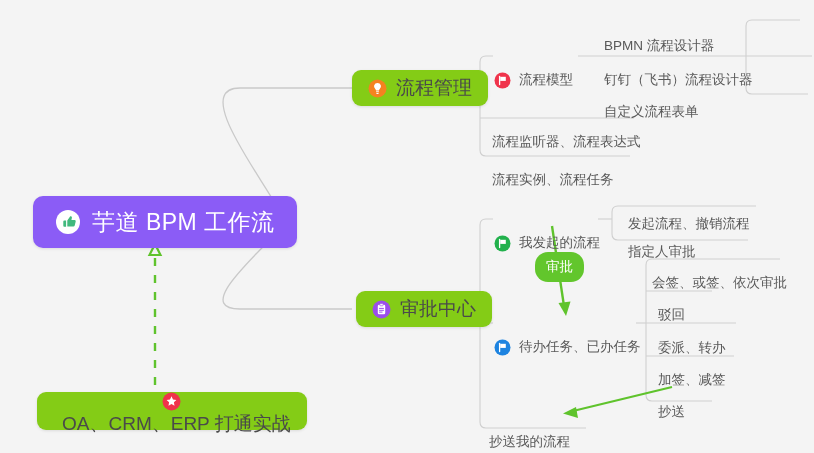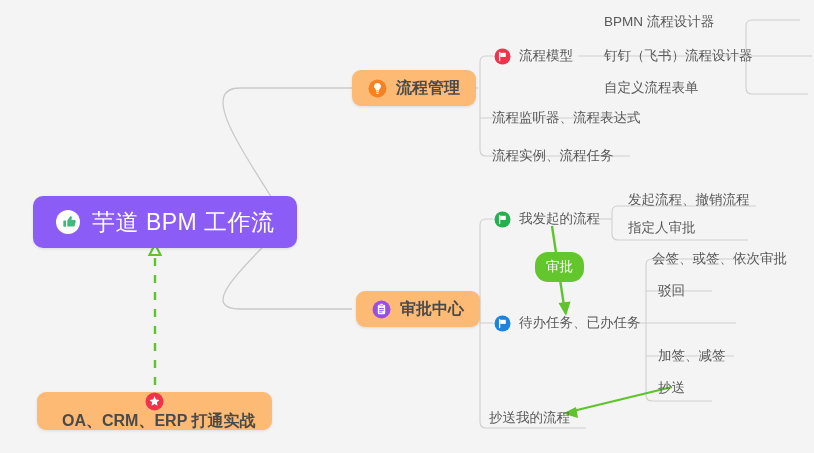--- a/index.html
+++ b/index.html
@@ -21,36 +21,36 @@
     color:#ffffff;
     padding:0 22px;
     height:52px;
     font-size:23px;
     letter-spacing:.5px;
     box-shadow:0 1px 3px rgba(0,0,0,.10);
   }
   .root .label{margin-left:11px;font-weight:400;}
 
   .card{
-    background:#fdba74;
+    background:#84cc16;
     border-radius:9px;
     height:36px;
     padding:0 16px;
-    font-size:16px;
+    font-size:19px;
     color:#4a4a4a;
     box-shadow:0 1px 3px rgba(0,0,0,.10);
-    font-weight:bold;
   }
   .card .label{margin-left:9px;}
 
   .leaf{
     font-size:13.5px;
     color:#595959;
     height:28px;
     padding:0 2px;
+    margin-top:24px;
   }
   .leaf .label{margin-left:0;}
   .leaf.withicon .label{margin-left:8px;}
 
   .badge{
     background:#62c62c;
     color:#ffffff;
     border-radius:13px;
     height:30px;
     padding:0 11px;
@@ -227,20 +227,23 @@
     </span>
     <span class="label">待办任务、已办任务</span>
   </div>
 
   <div class="node leaf" style="left:650px;top:245px;">
     <span class="label">会签、或签、依次审批</span>
   </div>
   <div class="node leaf" style="left:656px;top:277px;text-align:right;">
     <span class="label">驳回</span>
   </div>
+  <div class="node leaf" style="left:656px;top:310px;">
+    <span class="label">委派、转办</span>
+  </div>
   <div class="node leaf" style="left:656px;top:342px;">
     <span class="label">加签、减签</span>
   </div>
   <div class="node leaf" style="left:656px;top:374px;">
     <span class="label">抄送</span>
   </div>
 
   <div class="node leaf" style="left:487px;top:404px;">
     <span class="label">抄送我的流程</span>
   </div>

